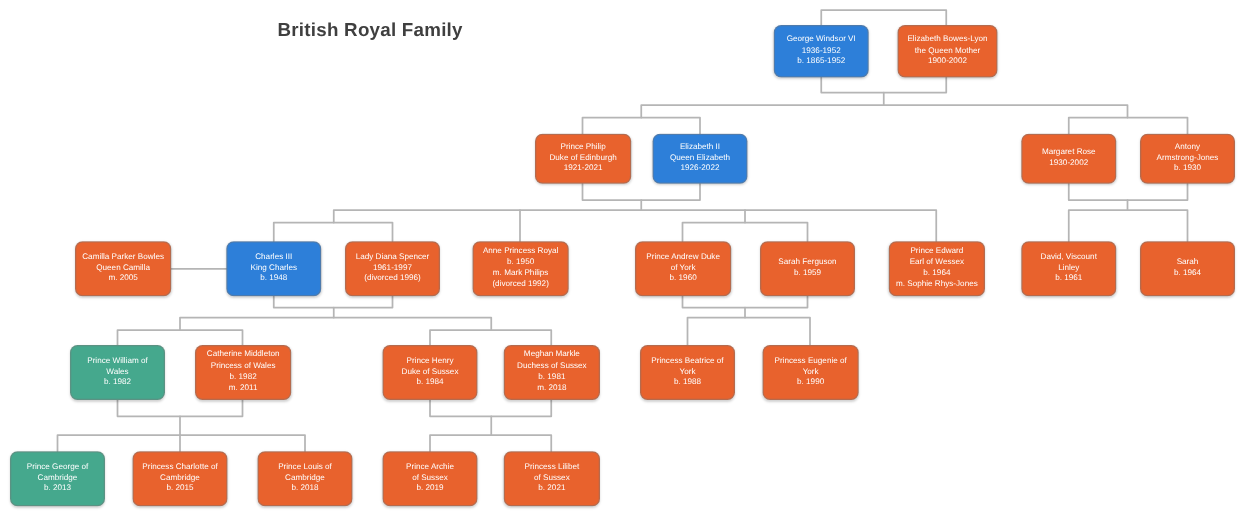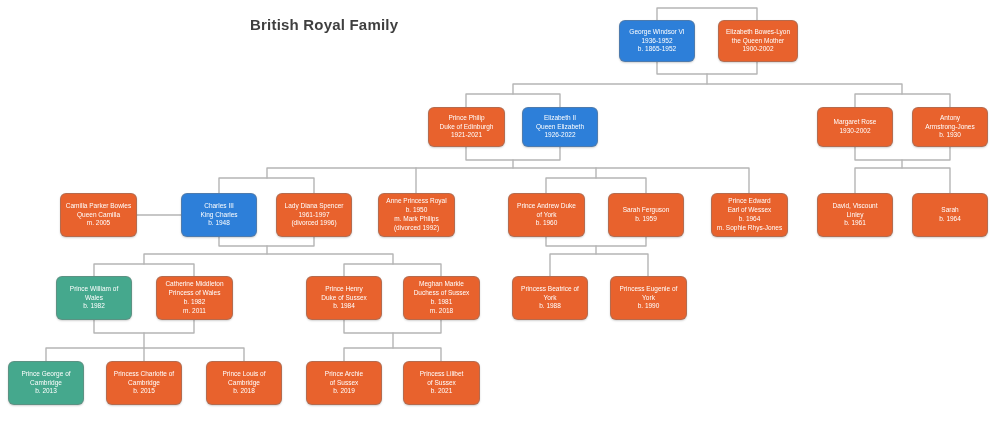--- a/index.html
+++ b/index.html
@@ -10,21 +10,20 @@
     font-family:"Liberation Sans", sans-serif;
     overflow:hidden;
   }
   .diagram-title{
     position:absolute;
     left:222px;top:16px;
     font-size:15px;
     font-weight:bold;
     letter-spacing:0.2px;
     color:#3f3f3f;
-    margin-left:28px;
   }
   svg.connectors{
     position:absolute;left:0;top:0;width:1000px;height:422px;
   }
   svg.connectors polyline{
     fill:none;
     stroke-width:1.4;
     stroke-linejoin:round;
     stroke-linecap:round;
   }

